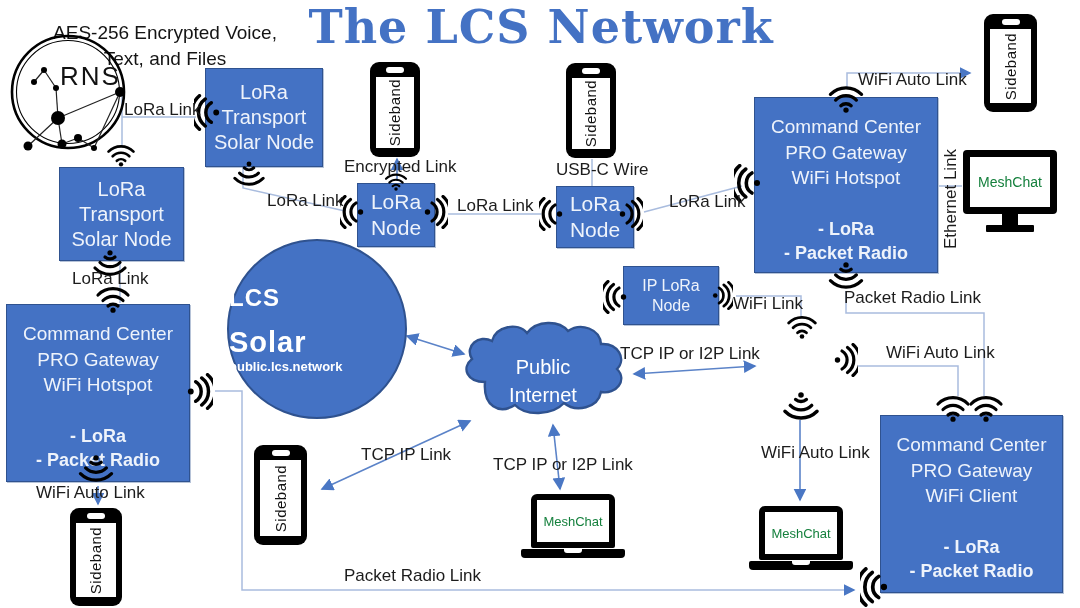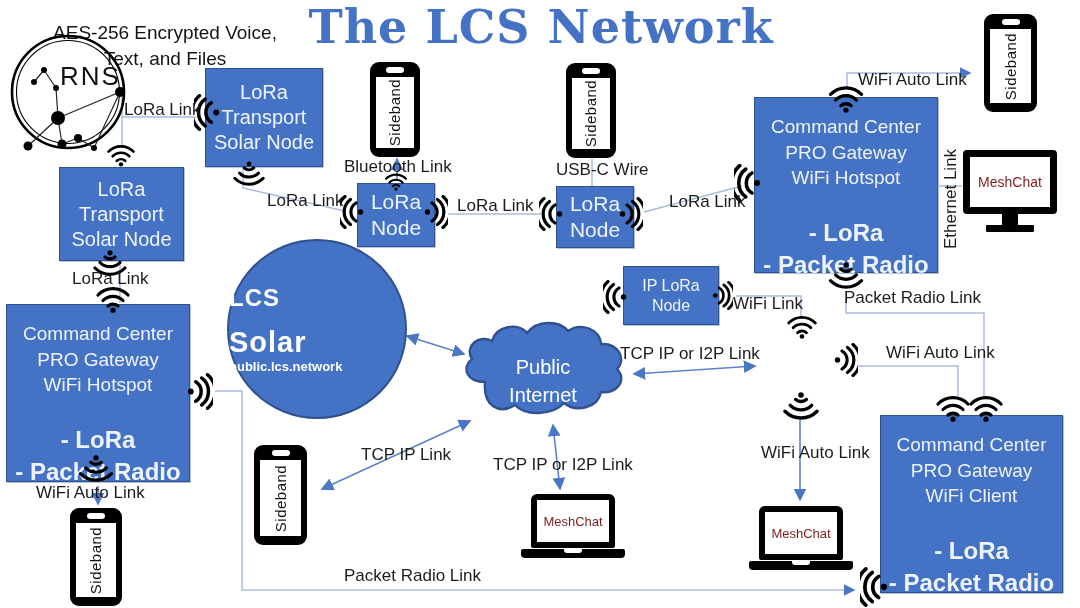--- a/index.html
+++ b/index.html
@@ -14,21 +14,21 @@
   .lbl{position:absolute;font-size:17px;color:#1c1c1c;white-space:nowrap;}
   .lbl.rot{transform:translate(-50%,-50%) rotate(-90deg);}
   .ml{white-space:pre-line;margin-top:11px;}
   
   .box{position:absolute;background:#4472C4;border:1px solid #2F528F;color:#eef3fb;
        display:flex;flex-direction:column;align-items:center;justify-content:center;
        text-align:center;box-shadow:1px 1px 0 rgba(47,82,143,.35);}
   .box .nm{white-space:pre-line;line-height:1.25;}
   .ccbox{justify-content:flex-start;padding-top:16px;box-sizing:border-box;}
   .ccbox .nm{font-size:19px;line-height:1.35;}
-  .ccbox .feat{font-size:24px;font-weight:bold;white-space:pre-line;line-height:1.35;margin-top:26px;}
+  .ccbox .feat{font-size:18px;font-weight:bold;white-space:pre-line;line-height:1.35;margin-top:26px;}
   .serverCircle{position:absolute;left:227px;top:239px;width:176px;height:176px;border-radius:50%;
        background:#4472C4;border:2px solid #2F528F;color:#fff;display:flex;flex-direction:column;
        align-items:flex-start;justify-content:center;text-align:center;}
   .serverCircle .l1{font-size:24px;font-weight:bold;letter-spacing:1px;}
   .serverCircle .l2{font-size:29px;font-weight:bold;margin-top:14px;letter-spacing:1px;}
   .serverCircle .l3{font-size:13px;font-weight:bold;}
   
   .phone{position:absolute;background:#000;border-radius:9px;}
   .phone .pill{position:absolute;top:5px;left:50%;transform:translateX(-50%);
                width:18px;height:6px;background:#fff;border-radius:3px;}
@@ -39,21 +39,21 @@
   .monitor .screen{border:7px solid #000;border-radius:4px;background:#fff;
                    display:flex;align-items:center;justify-content:center;}
   .monitor .stand{width:16px;height:11px;background:#000;margin:0 auto;}
   .monitor .base{width:48px;height:7px;background:#000;margin:0 auto;border-radius:1px;}
   .laptop{position:absolute;}
   .laptop .screen{border:6px solid #000;border-radius:6px 6px 2px 2px;background:#fff;margin:0 auto;
                   display:flex;align-items:center;justify-content:center;}
   .laptop .base{position:relative;height:9px;background:#000;border-radius:2px 2px 4px 4px;margin-top:1px;}
   .laptop .notch{position:absolute;top:0;left:50%;transform:translateX(-50%);
                  width:18px;height:4px;background:#fff;border-radius:0 0 3px 3px;}
-  .appTxt{font-size:14px;color:#7f1d1d;}
+  .appTxt{font-size:14px;color:#15803d;}
   
   .ic{position:absolute;}
   .flip{transform:scaleX(-1);}
   .inv{transform:rotate(180deg);}
   
   .logo{position:absolute;left:6px;top:30px;width:124px;height:124px;}
   .logo .rns{position:absolute;left:54px;top:31px;font-size:26px;letter-spacing:2px;color:#111;}
   svg.wires{position:absolute;left:0;top:0;pointer-events:none;}
 </style>
 </head>
@@ -327,21 +327,21 @@
     </svg>
   <svg class="ic" style="left:860px;top:567px" width="28" height="40" viewBox="0 0 24 34">
       <use href="#radioSym"></use>
     </svg>
 
   <div class="lbl" style="left:124px;top:100px">LoRa Link</div>
   <div class="lbl" style="left:267px;top:191px">LoRa Link</div>
   <div class="lbl" style="left:457px;top:196px">LoRa Link</div>
   <div class="lbl" style="left:669px;top:192px">LoRa Link</div>
   <div class="lbl" style="left:72px;top:269px">LoRa Link</div>
-  <div class="lbl" style="left:344px;top:157px">Bluetooth Link</div>
+  <div class="lbl" style="left:344px;top:157px">Encrypted Link</div>
   <div class="lbl" style="left:556px;top:160px">USB-C Wire</div>
   <div class="lbl" style="left:858px;top:70px">WiFi Auto Link</div>
   <div class="lbl rot" style="left:951px;top:199px">Ethernet Link</div>
   <div class="lbl" style="left:844px;top:288px">Packet Radio Link</div>
   <div class="lbl" style="left:733px;top:294px">WiFi Link</div>
   <div class="lbl" style="left:620px;top:344px">TCP IP or I2P Link</div>
   <div class="lbl" style="left:886px;top:343px">WiFi Auto Link</div>
   <div class="lbl" style="left:36px;top:483px">WiFi Auto Link</div>
   <div class="lbl" style="left:761px;top:443px">WiFi Auto Link</div>
   <div class="lbl" style="left:361px;top:445px">TCP IP Link</div>

